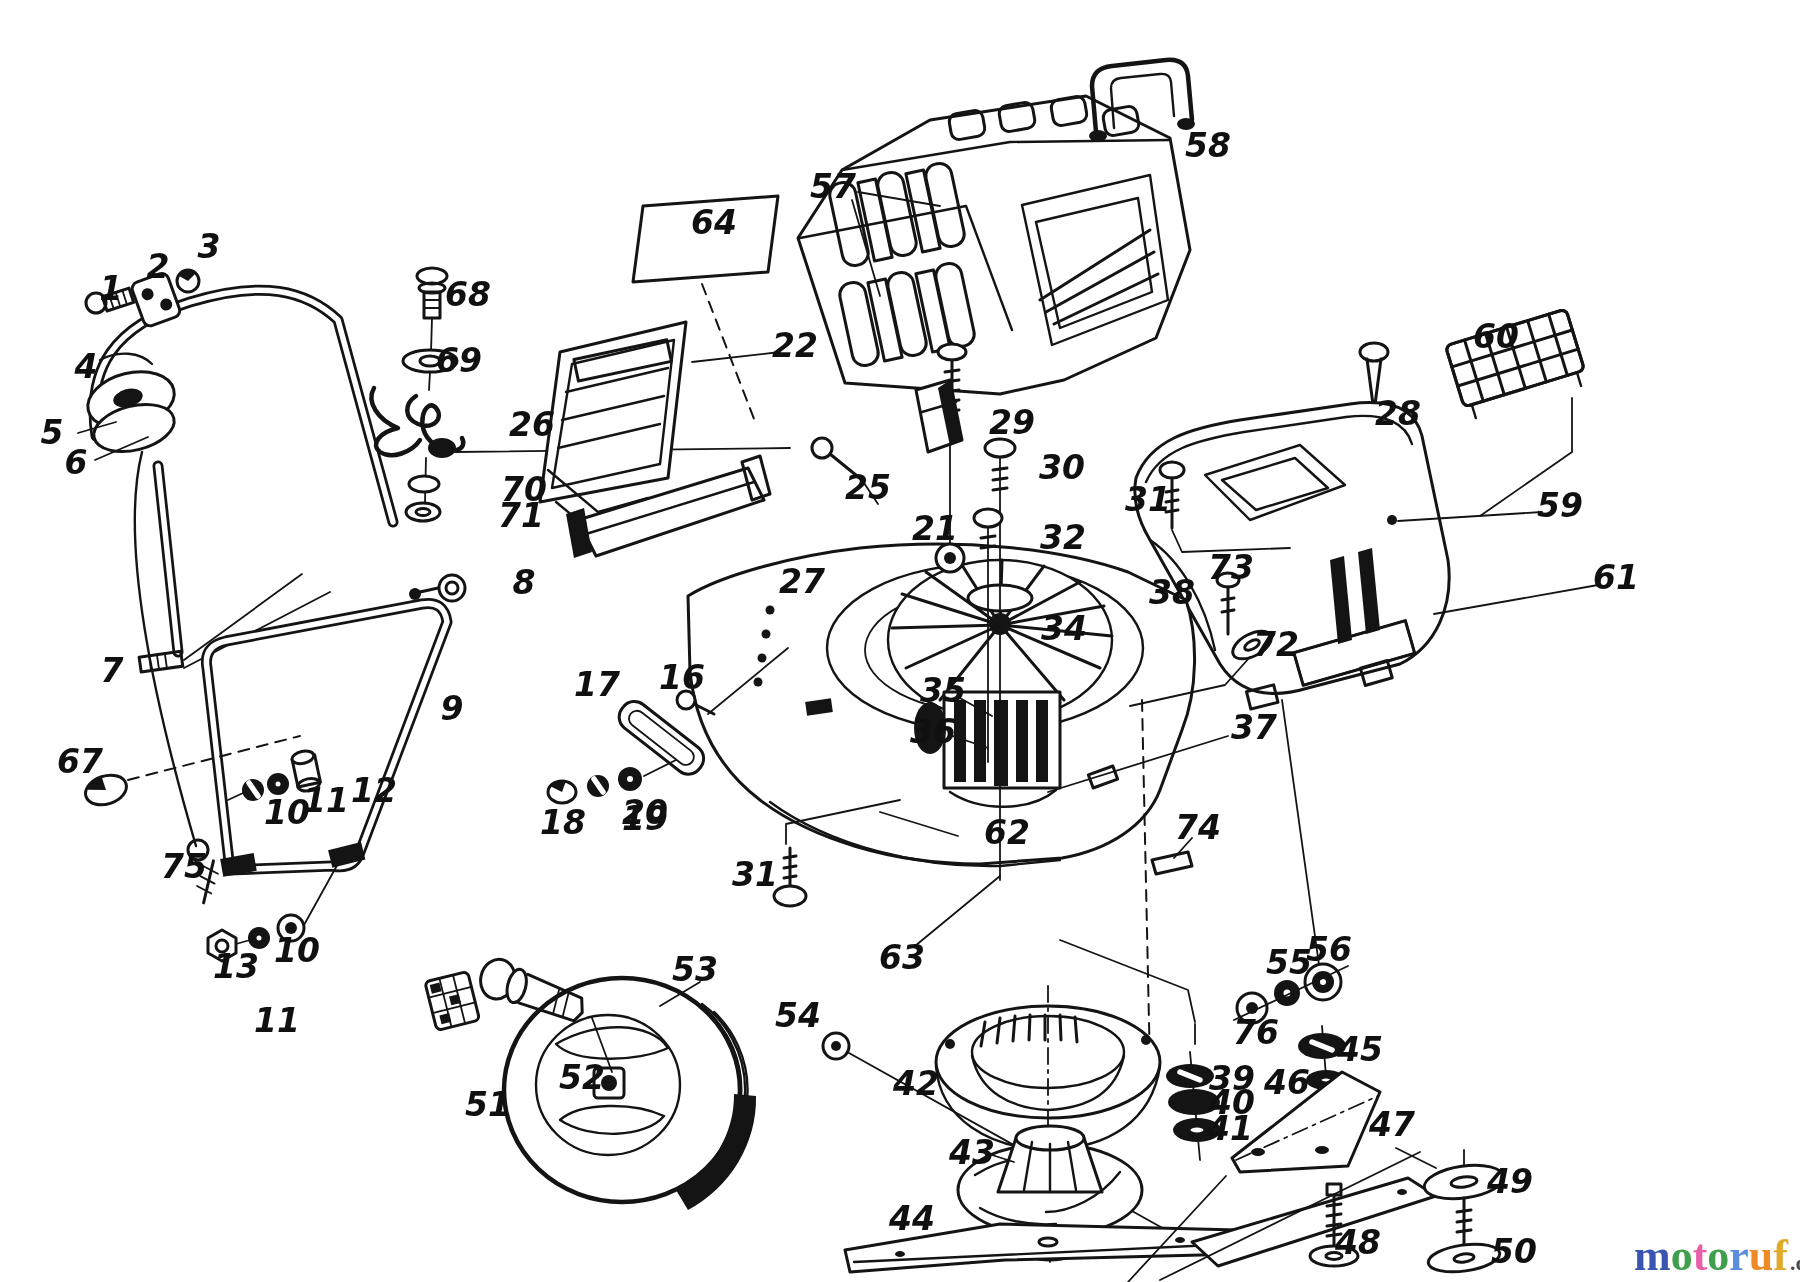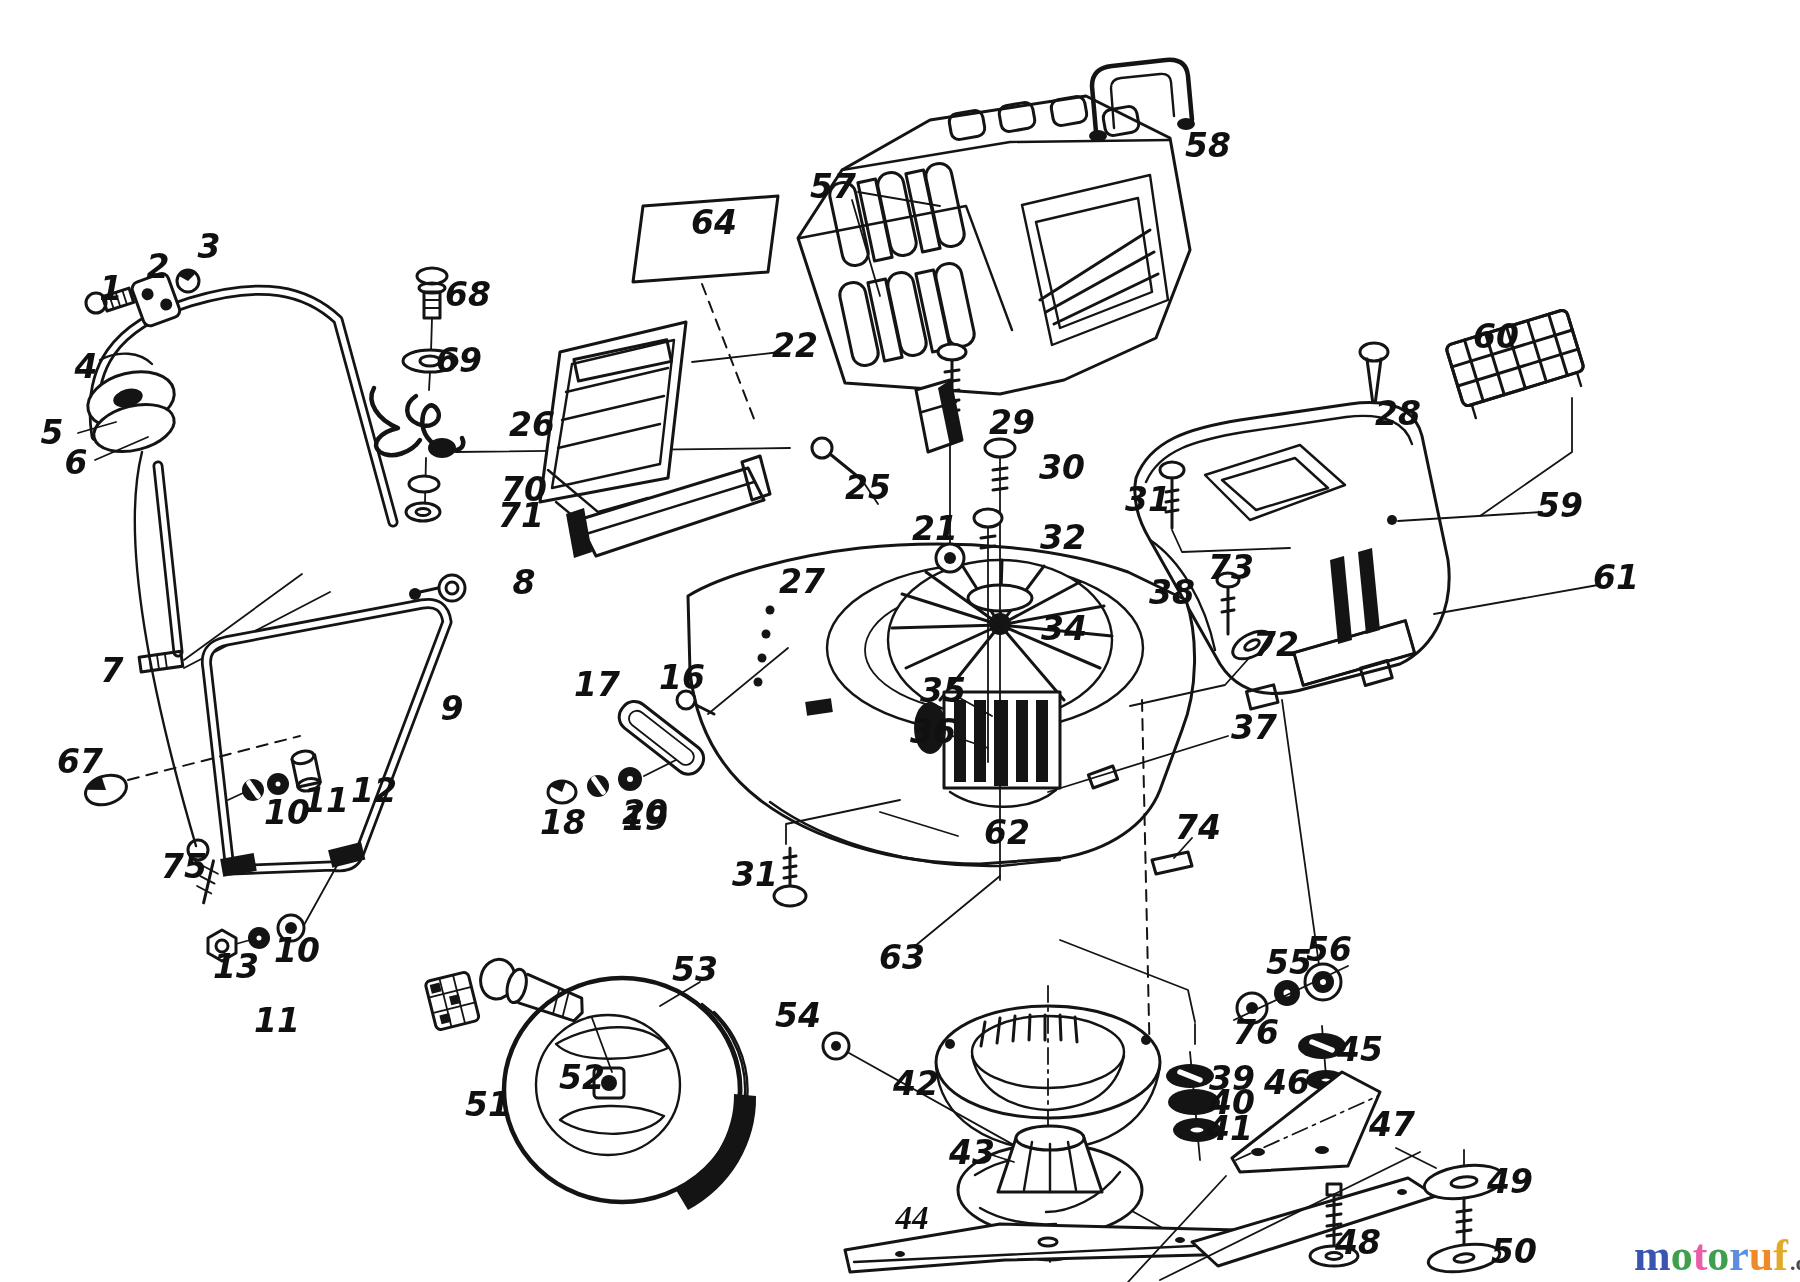--- a/index.html
+++ b/index.html
@@ -626,21 +626,21 @@
       <div class="part-label" style="left: 1064px; top: 628px;">34</div>
       <div class="part-label" style="left: 943px; top: 690px;">35</div>
       <div class="part-label" style="left: 933px; top: 731px;">36</div>
       <div class="part-label" style="left: 1254px; top: 727px;">37</div>
       <div class="part-label" style="left: 1172px; top: 592px;">38</div>
       <div class="part-label" style="left: 1232px; top: 1078px;">39</div>
       <div class="part-label" style="left: 1232px; top: 1102px;">40</div>
       <div class="part-label" style="left: 1230px; top: 1128px;">41</div>
       <div class="part-label" style="left: 916px; top: 1083px;">42</div>
       <div class="part-label" style="left: 972px; top: 1152px;">43</div>
-      <div class="part-label" style="left: 912px; top: 1218px; font-family: Liberation Serif, serif;">44</div>
+      <div class="part-label" style="left: 912px; top: 1218px;">44</div>
       <div class="part-label" style="left: 1360px; top: 1049px;">45</div>
       <div class="part-label" style="left: 1287px; top: 1082px;">46</div>
       <div class="part-label" style="left: 1392px; top: 1124px;">47</div>
       <div class="part-label" style="left: 1358px; top: 1242px;">48</div>
       <div class="part-label" style="left: 1510px; top: 1181px;">49</div>
       <div class="part-label" style="left: 1514px; top: 1251px;">50</div>
       <div class="part-label" style="left: 488px; top: 1104px;">51</div>
       <div class="part-label" style="left: 582px; top: 1077px;">52</div>
       <div class="part-label" style="left: 695px; top: 969px;">53</div>
       <div class="part-label" style="left: 798px; top: 1015px; font-style: italic;">54</div>

